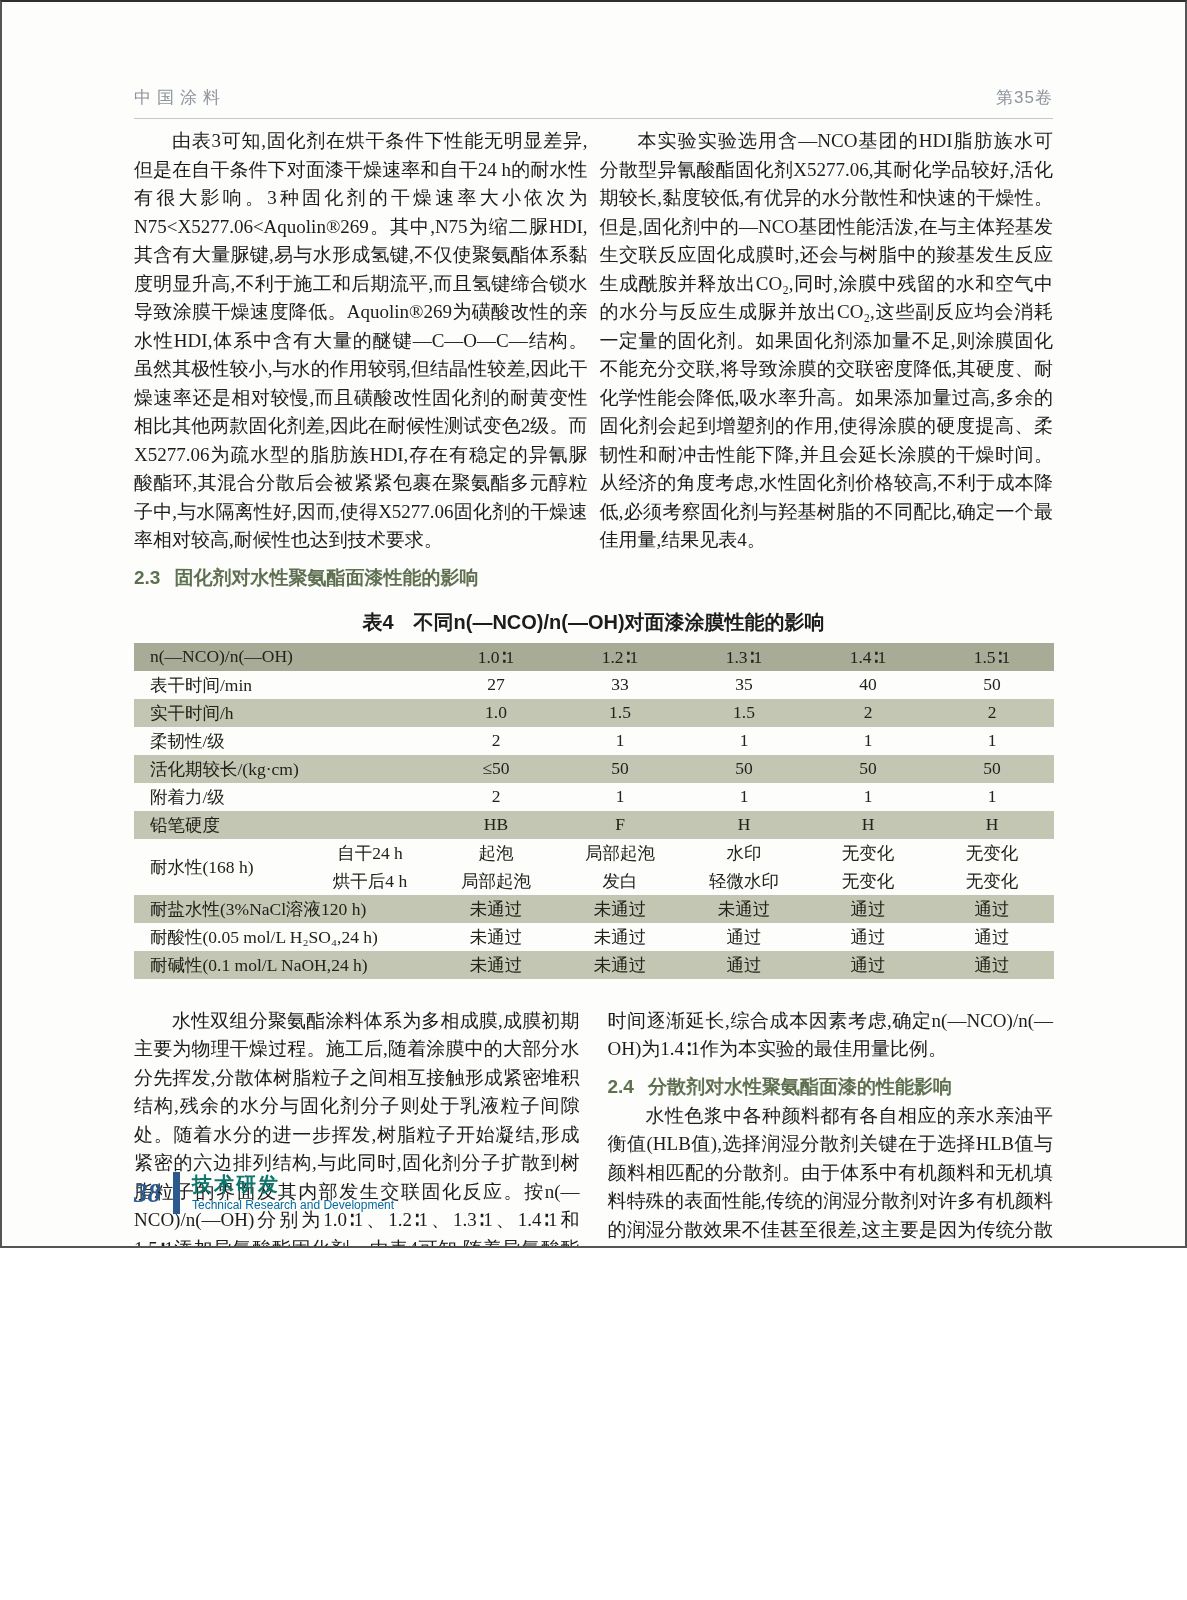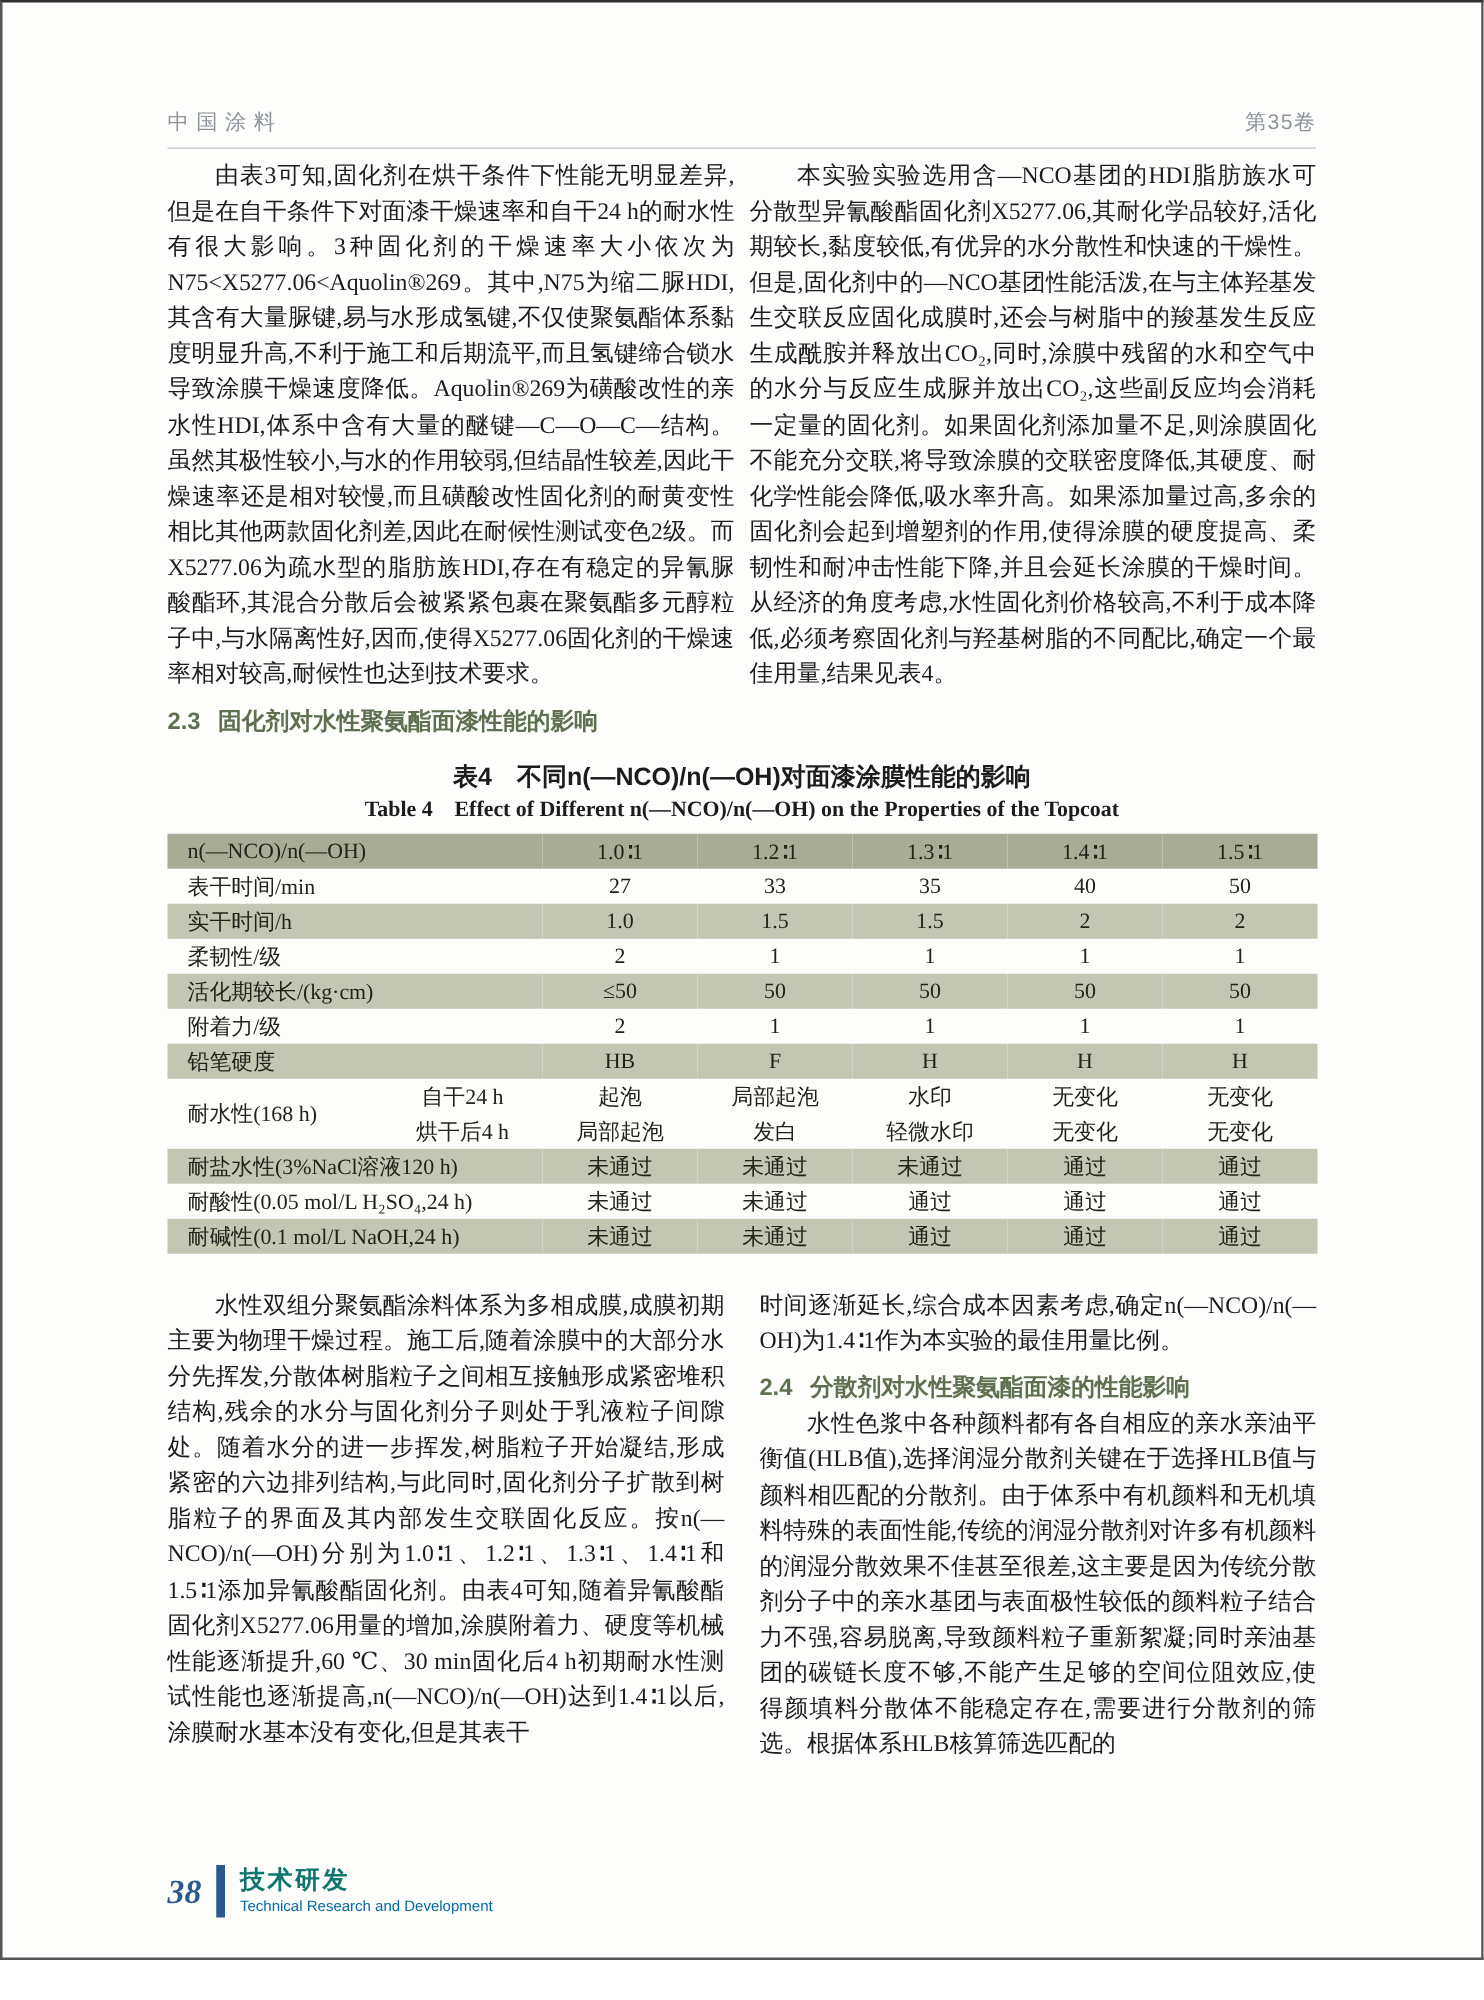--- a/index.html
+++ b/index.html
@@ -12,21 +12,21 @@
   }
   *{margin:0;padding:0;box-sizing:border-box;}
   body{
     background:#ffffff;
     font-family:"Liberation Serif","DejaVu Serif",serif;
     color:var(--text_color);
   }
   .page{
     position:relative;
     width:1187px;
-    height:1568px;
+    height:1248px;
     background:#fdfdfc;
     border:2px solid #555;
     border-top-color:#2f2f2f;
     padding:84px 132px 0 132px;
     overflow:hidden;
   }
   
   .page-header{
     display:flex;
     justify-content:space-between;
@@ -156,21 +156,20 @@
         <span class="sec-num">2.3</span><span>固化剂对水性聚氨酯面漆性能的影响</span>
       </h3>
     </div>
     <div class="col">
       <p class="body-para indent">本实验实验选用含—NCO基团的HDI脂肪族水可分散型异氰酸酯固化剂X5277.06,其耐化学品较好,活化期较长,黏度较低,有优异的水分散性和快速的干燥性。但是,固化剂中的—NCO基团性能活泼,在与主体羟基发生交联反应固化成膜时,还会与树脂中的羧基发生反应生成酰胺并释放出CO₂,同时,涂膜中残留的水和空气中的水分与反应生成脲并放出CO₂,这些副反应均会消耗一定量的固化剂。如果固化剂添加量不足,则涂膜固化不能充分交联,将导致涂膜的交联密度降低,其硬度、耐化学性能会降低,吸水率升高。如果添加量过高,多余的固化剂会起到增塑剂的作用,使得涂膜的硬度提高、柔韧性和耐冲击性能下降,并且会延长涂膜的干燥时间。从经济的角度考虑,水性固化剂价格较高,不利于成本降低,必须考察固化剂与羟基树脂的不同配比,确定一个最佳用量,结果见表4。</p>
     </div>
   </div>
 
   <div class="table-block">
     <div class="caption-zh">表4　不同n(—NCO)/n(—OH)对面漆涂膜性能的影响</div>
-    <div class="caption-en">Table 4　Effect of Different n(—NCO)/n(—OH) on the Properties of the Topcoat</div>
     <table id="table4">
       <colgroup>
         <col style="width:172px">
           <col style="width:128px">
         <col style="width:124px">
           <col style="width:124px">
           <col style="width:124px">
           <col style="width:124px">
           <col style="width:124px">
       </colgroup>

